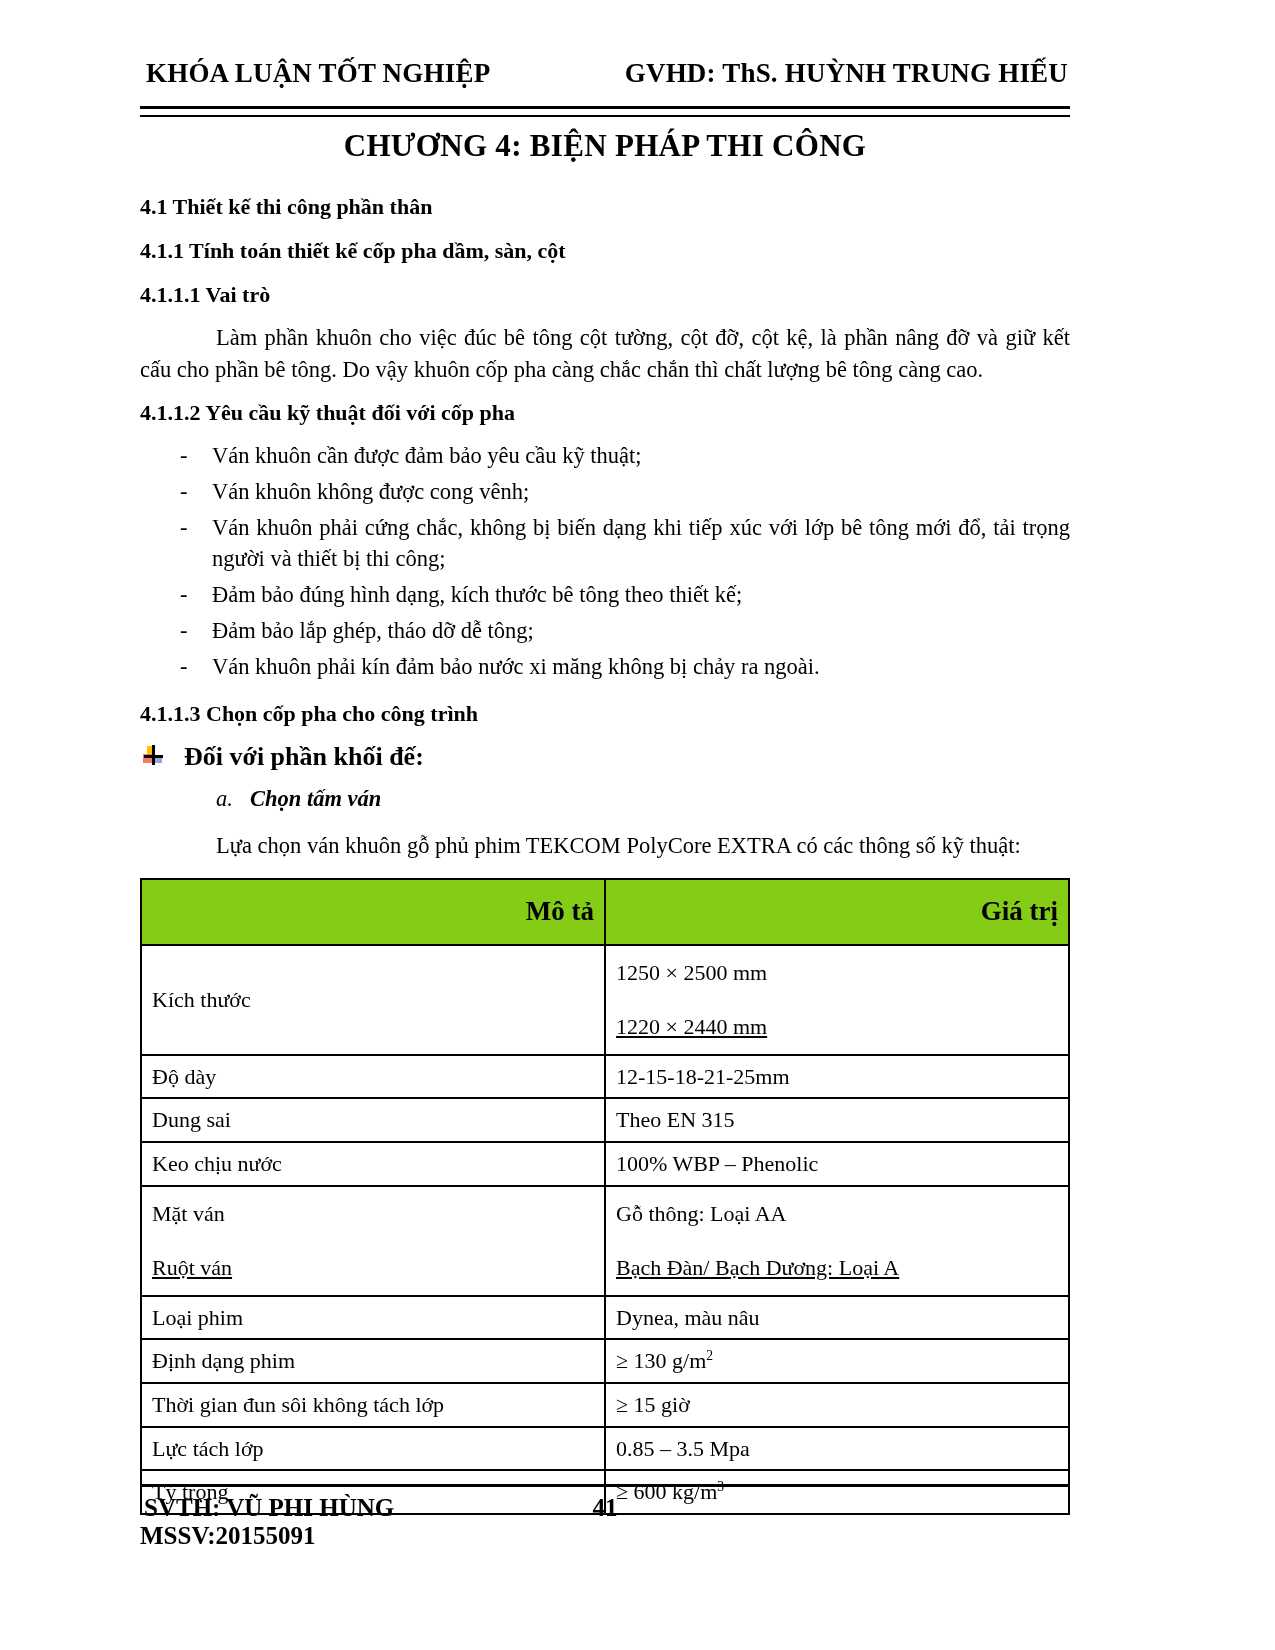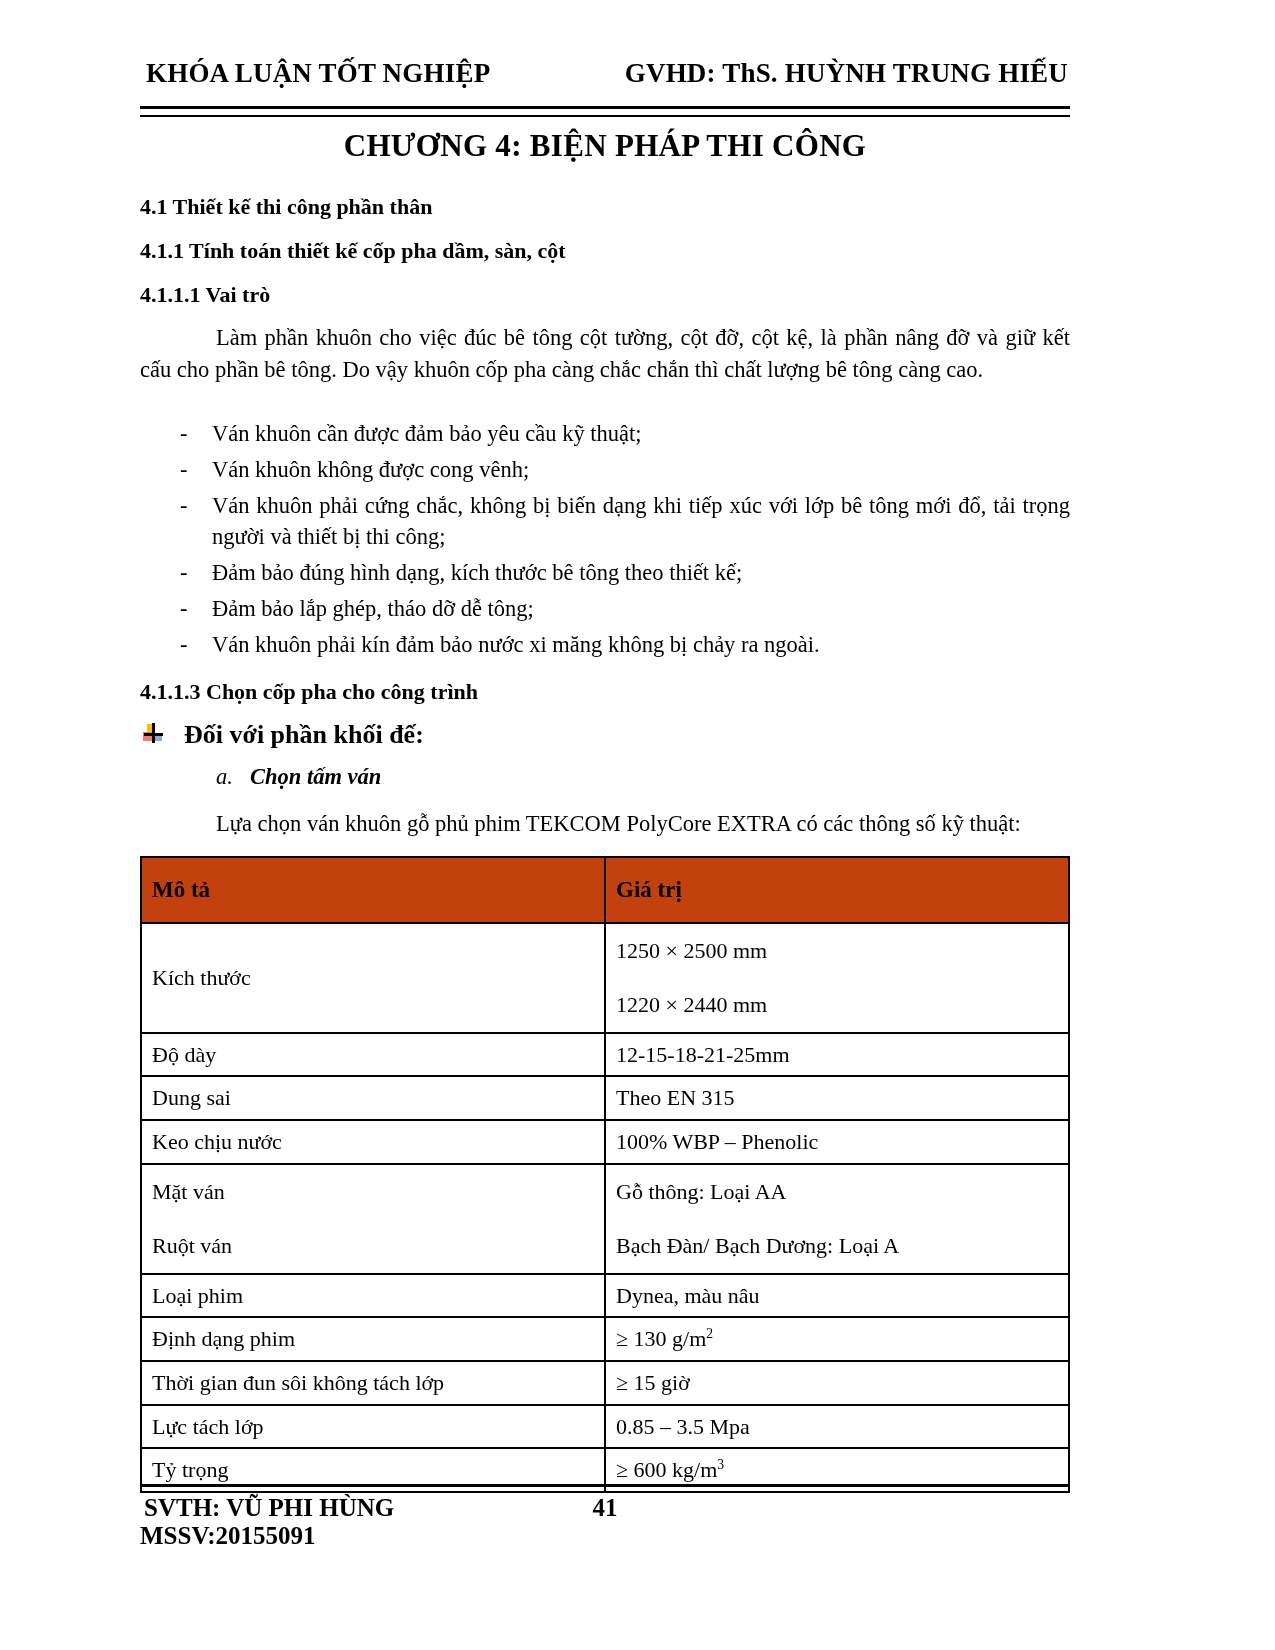--- a/index.html
+++ b/index.html
@@ -158,31 +158,31 @@
     font-size: 22px;
   }
   table.spec th,
   table.spec td {
     border: 2px solid #000;
     padding: 6px 10px;
     vertical-align: middle;
     line-height: 1.35;
   }
   table.spec th {
-    background: #c2410c;
-    text-align: left;
+    background: #84cc16;
+    text-align: right;
     font-weight: bold;
     height: 52px;
-    font-size: 23px;
+    font-size: 27px;
   }
   table.spec td.col1 { width: 378px; }
   table.spec td.col2 { width: 552px; }
   table.spec tr.tall td { height: 96px; }
   table.spec td .ln { display: block; }
-  table.spec td .ln + .ln { margin-top: 24px; }
+  table.spec td .ln + .ln { margin-top: 24px; text-decoration: underline; }
   sup { font-size: 0.62em; vertical-align: super; line-height: 0; }
 
   
   .footer-rule {
     position: absolute;
     left: 0;
     top: 1484px;
     width: 930px;
     border-top: 3px solid #000;
   }
@@ -224,20 +224,21 @@
 
       <h2 class="sec">4.1.1 Tính toán thiết kế cốp pha dầm, sàn, cột</h2>
       <div class="sp-1"></div>
 
       <h2 class="sec">4.1.1.1 Vai trò</h2>
       <div class="sp-2"></div>
 
       <p class="para"><span class="indent"></span><span>Làm phần khuôn cho việc đúc bê tông cột tường, cột đỡ, cột kệ, là phần nâng đỡ và giữ kết cấu cho phần bê tông. Do vậy khuôn cốp pha càng chắc chắn thì chất lượng bê tông càng cao.</span></p>
       <div class="sp-2"></div>
 
+      <h2 class="sec">4.1.1.2 Yêu cầu kỹ thuật đối với cốp pha</h2>
       <div class="sp-2"></div>
 
       <ul class="dashlist">
         <li><span class="dash">-</span><span>Ván khuôn cần được đảm bảo yêu cầu kỹ thuật;</span></li>
         <li><span class="dash">-</span><span>Ván khuôn không được cong vênh;</span></li>
         <li><span class="dash">-</span><span>Ván khuôn phải cứng chắc, không bị biến dạng khi tiếp xúc với lớp bê tông mới đổ, tải trọng người và thiết bị thi công;</span></li>
         <li><span class="dash">-</span><span>Đảm bảo đúng hình dạng, kích thước bê tông theo thiết kế;</span></li>
         <li><span class="dash">-</span><span>Đảm bảo lắp ghép, tháo dỡ dễ tông;</span></li>
         <li><span class="dash">-</span><span>Ván khuôn phải kín đảm bảo nước xi măng không bị chảy ra ngoài.</span></li>
       </ul>

